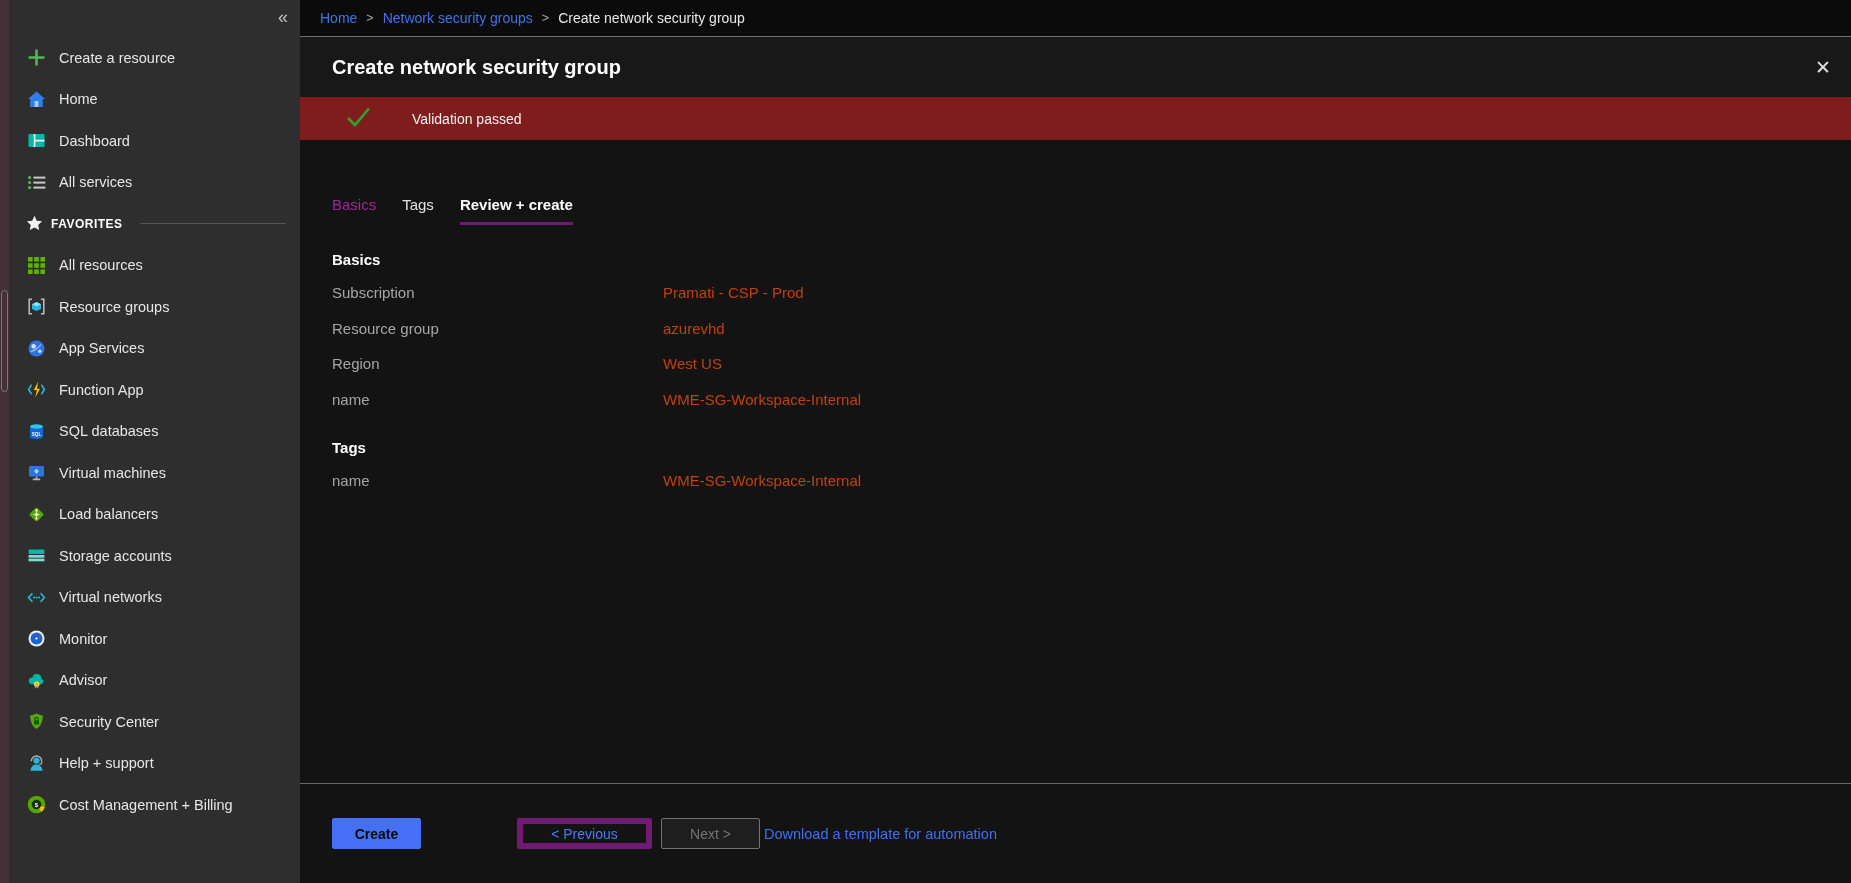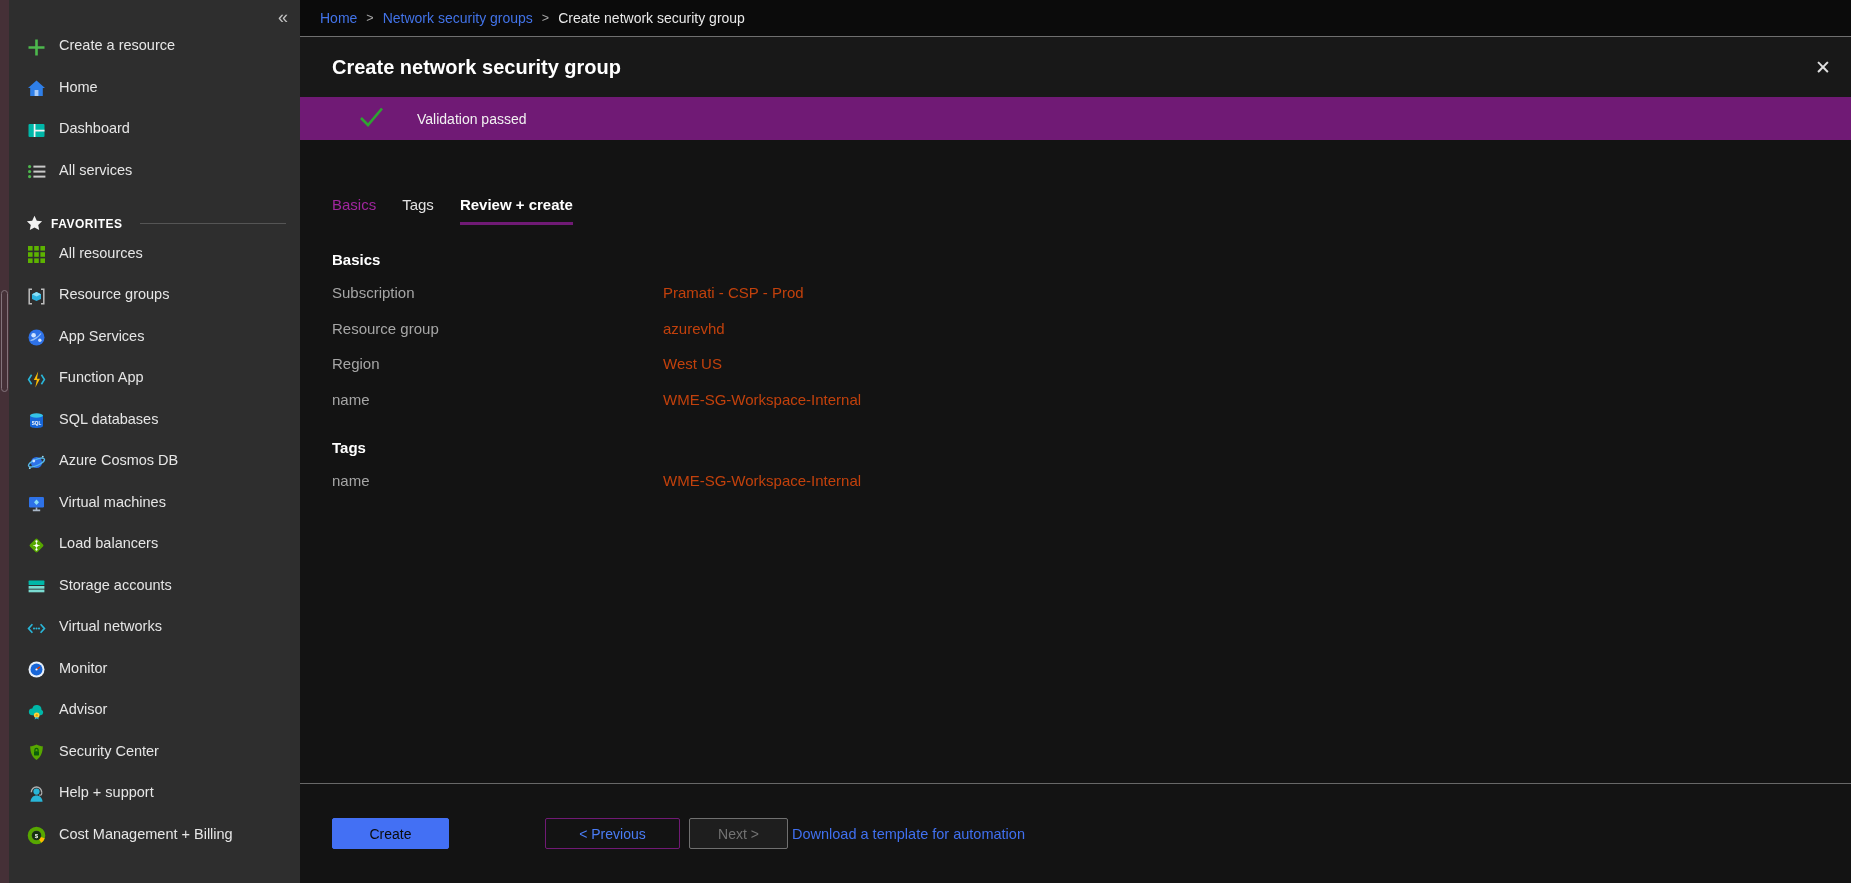--- a/index.html
+++ b/index.html
@@ -23,21 +23,21 @@
   .rail-thumb{
     position:absolute;left:1px;top:290px;width:5px;height:100px;
     border:1px solid #84747c;border-radius:4px;
   }
   .collapse-btn{
     position:absolute;top:8px;right:12px;color:#c2c2c2;
     font-size:18px;line-height:1;cursor:pointer;user-select:none;
   }
   .nav{padding-top:37px;}
   .nav-item{
-    display:flex;align-items:flex-start;height:41.5px;
+    display:flex;align-items:center;height:41.5px;
     padding-left:26px;padding-right:10px;gap:13px;
     color:#e6e6e6;font-size:14.5px;cursor:pointer;
   }
   .nav-icon{width:20px;height:20px;flex:none;display:flex;align-items:center;justify-content:center;}
   .nav-label{white-space:nowrap;}
   .nav-section{
     display:flex;align-items:center;height:41.5px;
     padding-left:24px;padding-right:14px;gap:7px;
     color:#ffffff;font-size:12px;font-weight:700;letter-spacing:.5px;
   }
@@ -55,22 +55,22 @@
   .crumb-current{color:#e9e9e9;}
 
   .header-band{
     height:60px;flex:none;background:#181818;
     display:flex;align-items:center;padding:0 14px 0 32px;
   }
   .page-title{flex:1;color:#ffffff;font-size:20px;font-weight:600;}
   .close-btn{color:#e0e0e0;font-size:19px;cursor:pointer;padding:4px 6px;}
 
   .banner{
-    height:43px;flex:none;background:#701a75;
-    display:flex;align-items:center;padding-left:58px;gap:32px;
+    height:43px;flex:none;background:#7f1d1d;
+    display:flex;align-items:center;padding-left:45px;gap:40px;
   }
   .banner-text{color:#f2f2f2;font-size:14px;}
 
   .content{flex:1;background:#131313;padding:56px 0 0 32px;box-sizing:border-box;overflow:hidden;}
 
   .tabs{display:flex;align-items:flex-start;gap:26px;font-size:15px;}
   .tab{cursor:pointer;padding-bottom:9px;}
   .tab-basics{color:#a0269e;}
   .tab-tags{color:#e2e2e2;}
   .tab-active{color:#ffffff;font-weight:700;border-bottom:3px solid #701a75;}
@@ -80,22 +80,22 @@
   .kv-label{width:331px;flex:none;color:#a6a6a6;}
   .kv-value{color:#c2410c;}
   .tags-section{margin-top:22px;}
 
   .footer{
     height:100px;flex:none;background:#131313;border-top:1px solid #686868;
     display:flex;align-items:center;padding-left:32px;box-sizing:border-box;
   }
   .btn{font-size:14px;height:31px;box-sizing:border-box;border-radius:2px;
        display:inline-flex;align-items:center;justify-content:center;cursor:pointer;}
-  .btn-create{width:117px;background:#4370f4;color:#0a0a0a;font-weight:400;border:1px solid #4370f4;}
-  .btn-previous{width:135px;margin-left:96px;background:transparent;color:#4a7cf5;border:1px solid #701a75;}
+  .btn-create{width:89px;background:#4370f4;color:#0a0a0a;font-weight:700;border:1px solid #4370f4;}
+  .btn-previous{width:135px;margin-left:96px;background:transparent;color:#4a7cf5;border:6px solid #701a75;}
   .btn-next{width:99px;margin-left:9px;background:#1e1e1e;color:#737373;border:1px solid #707070;cursor:default;}
   .template-link{margin-left:4px;color:#4070f0;font-size:14.5px;cursor:pointer;}
 </style>
 </head>
 <body>
 
 <div class="app">
 
   <div class="sidebar">
     <div class="left-rail">
@@ -215,32 +215,20 @@
         <span class="nav-icon">
           <svg width="19" height="19" viewBox="0 0 19 19">
             <path d="M3 4.5v10.2c0 1.3 2.9 2.3 6.5 2.3s6.5-1 6.5-2.3V4.5" fill="#1766d8"></path>
             <ellipse cx="9.5" cy="4.5" rx="6.5" ry="2.2" fill="#35c3e8"></ellipse>
             <text x="9.5" y="13.6" font-size="4.6" font-weight="bold" fill="#ffffff" text-anchor="middle" font-family="Liberation Sans,sans-serif">SQL</text>
           </svg>
         </span>
         <span class="nav-label">SQL databases</span>
       </div>
 
-      <div class="nav-item">
-        <span class="nav-icon">
-          <svg width="19" height="19" viewBox="0 0 19 19">
-            <circle cx="9.5" cy="9.5" r="5.6" fill="#2e72e8"></circle>
-            <ellipse cx="9.5" cy="9.5" rx="8.6" ry="3" fill="none" stroke="#55b8ea" stroke-width="1.3" transform="rotate(-24 9.5 9.5)"></ellipse>
-            <circle cx="6.8" cy="8" r="1.4" fill="#cfe3ff"></circle>
-            <circle cx="15.8" cy="3.6" r="0.9" fill="#9adcf5"></circle>
-            <circle cx="2.8" cy="15.2" r="0.9" fill="#9adcf5"></circle>
-          </svg>
-        </span>
-        <span class="nav-label">Azure Cosmos DB</span>
-      </div>
 
       <div class="nav-item">
         <span class="nav-icon">
           <svg width="19" height="19" viewBox="0 0 19 19">
             <rect x="2" y="3" width="15" height="10.4" rx="1.2" fill="#2e72e8"></rect>
             <path d="M9.5 5.4 12 8.2l-2.5 2.8L7 8.2z" fill="#8adef5"></path>
             <path d="M9.5 13.4v2.2M5.8 16.4h7.4" stroke="#aab8c8" stroke-width="1.6"></path>
           </svg>
         </span>
         <span class="nav-label">Virtual machines</span>

